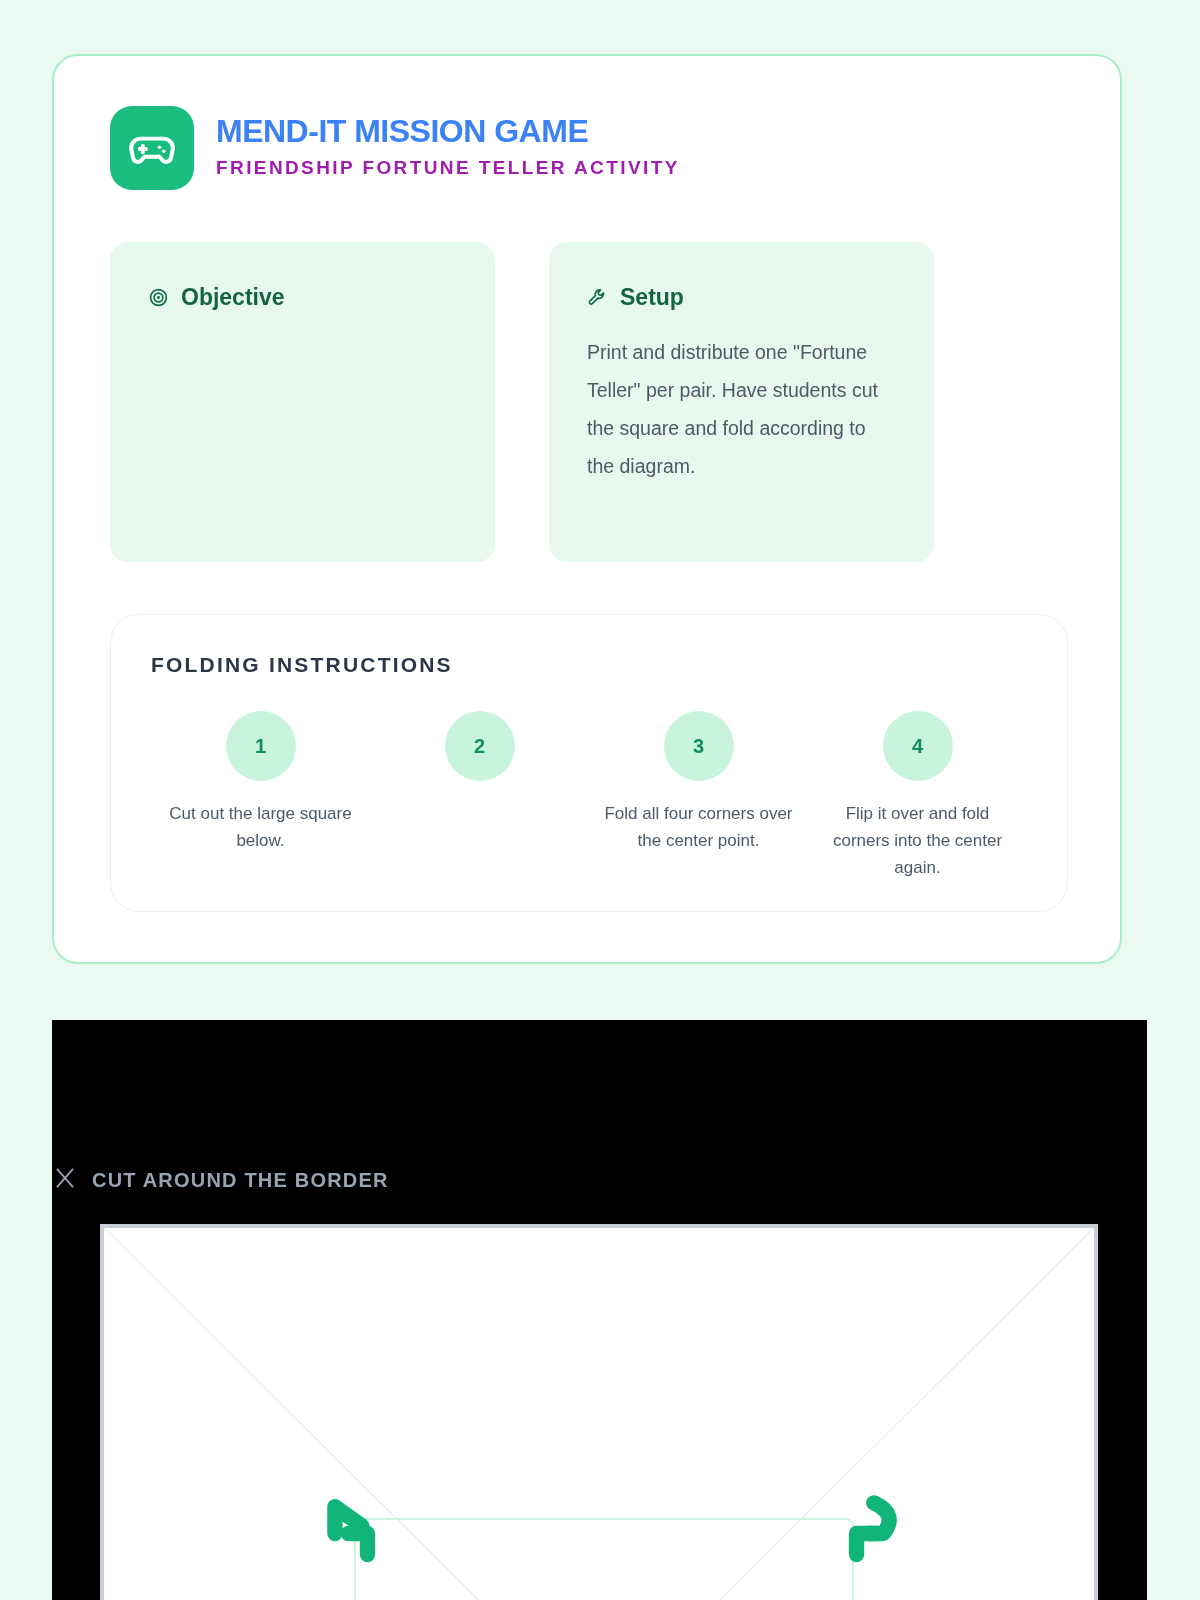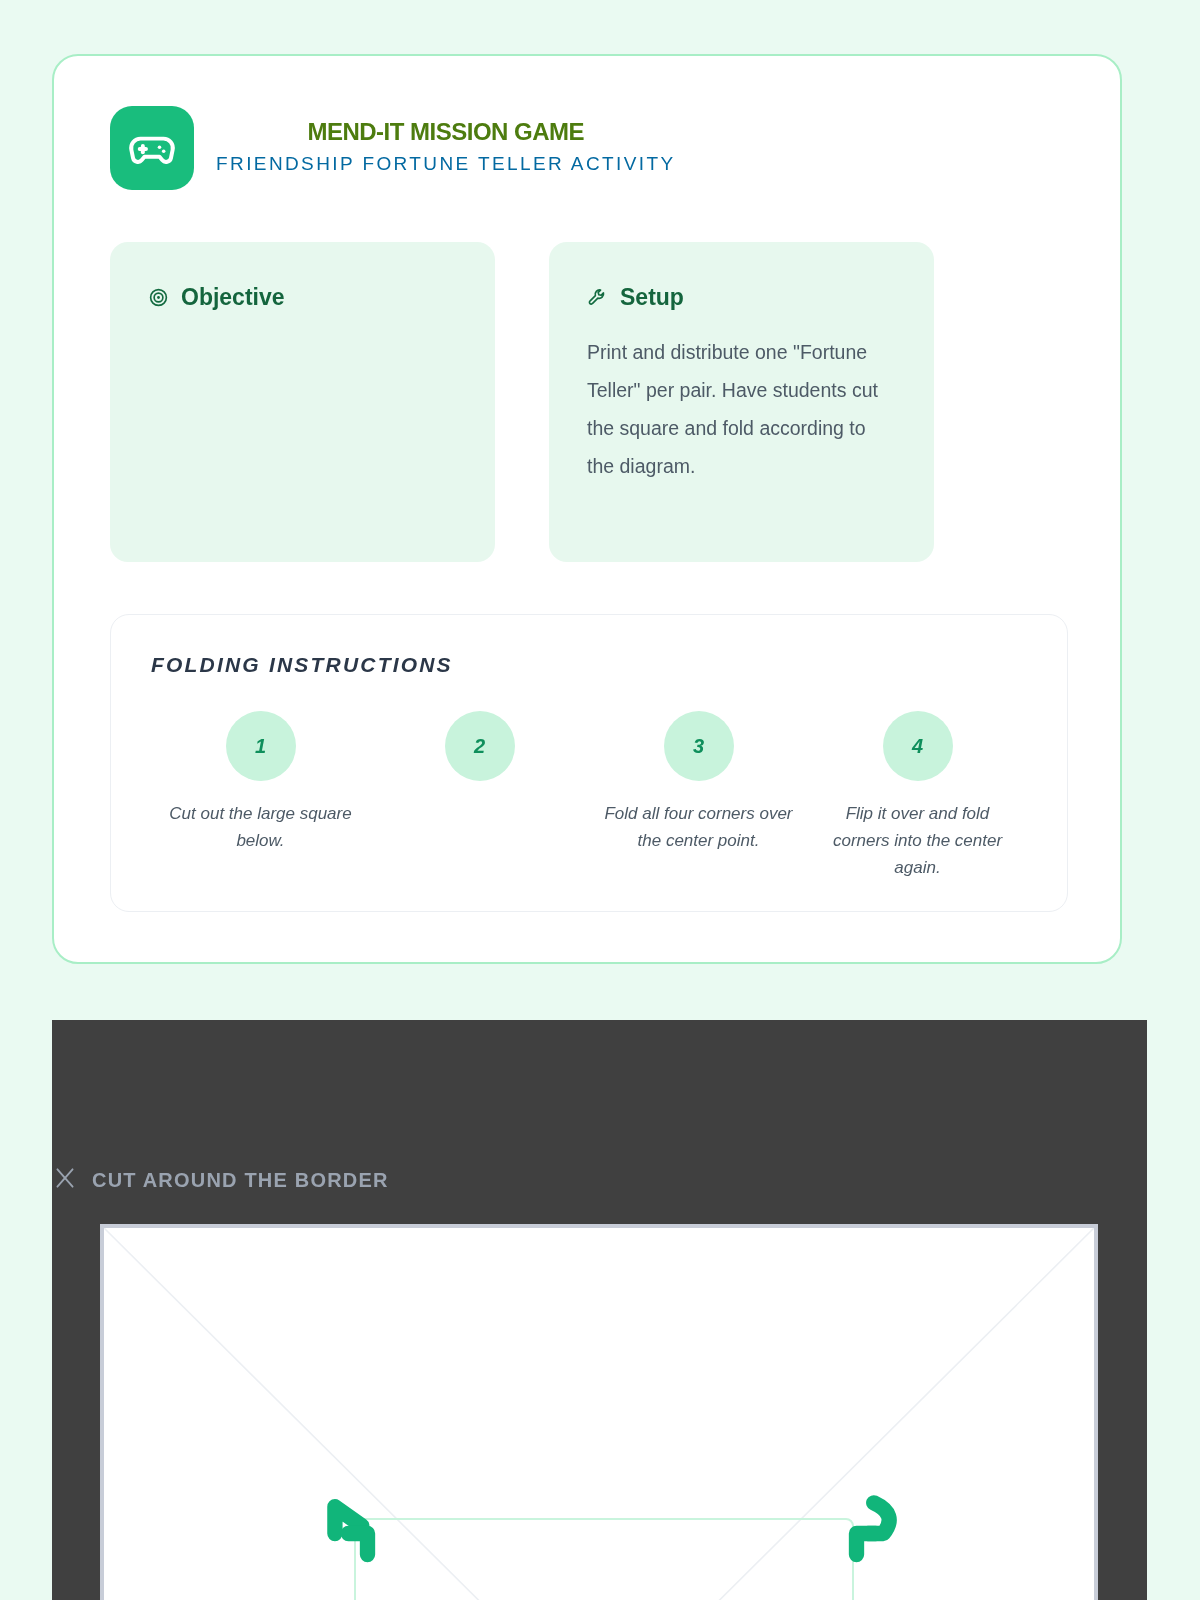--- a/index.html
+++ b/index.html
@@ -39,34 +39,33 @@
     border-radius: 22px;
     background: #19bd7d;
     display: flex;
     align-items: center;
     justify-content: center;
     flex: none;
   }
   .logo-badge svg { display: block; }
   .header-text { padding-bottom: 2px; }
   .title {
-    font-size: 24px;
+    font-size: 32px;
     font-weight: 800;
     letter-spacing: -0.5px;
-    color: #4d7c0f;
+    color: #3b82f6;
     line-height: 1.05;
     white-space: nowrap;
-    text-align: center;
   }
   .subtitle {
     margin-top: 9px;
     font-size: 19px;
-    font-weight: 400;
+    font-weight: 700;
     letter-spacing: 2.4px;
-    color: #0369a1;
+    color: #a21caf;
     white-space: nowrap;
   }
 
   
   .info-row {
     position: absolute;
     left: 56px;
     top: 186px;
     width: 958px;
     display: flex;
@@ -104,23 +103,22 @@
 
   
   .folding-card {
     position: absolute;
     left: 56px;
     top: 558px;
     width: 958px;
     height: 298px;
     background: #ffffff;
     border: 1.5px solid #eceff3;
-    border-radius: 19px;
+    border-radius: 29px;
     padding: 38px 40px 6px 40px;
-    font-style: italic;
   }
   .folding-title {
     font-size: 21px;
     font-weight: 700;
     letter-spacing: 2.2px;
     color: #2b3748;
     margin-bottom: 34px;
   }
   .steps {
     display: flex;
@@ -152,21 +150,21 @@
     color: #4d5a66;
   }
 
   
   .cut-panel {
     position: absolute;
     left: 52px;
     top: 1020px;
     width: 1095px;
     height: 580px;
-    background: #404040;
+    background: #000000;
   }
   .cut-label-row {
     position: absolute;
     left: 0px;
     top: 145px;
     display: flex;
     align-items: center;
     gap: 14px;
   }
   .scissors-icon { display: block; color: #9aa3b0; }

